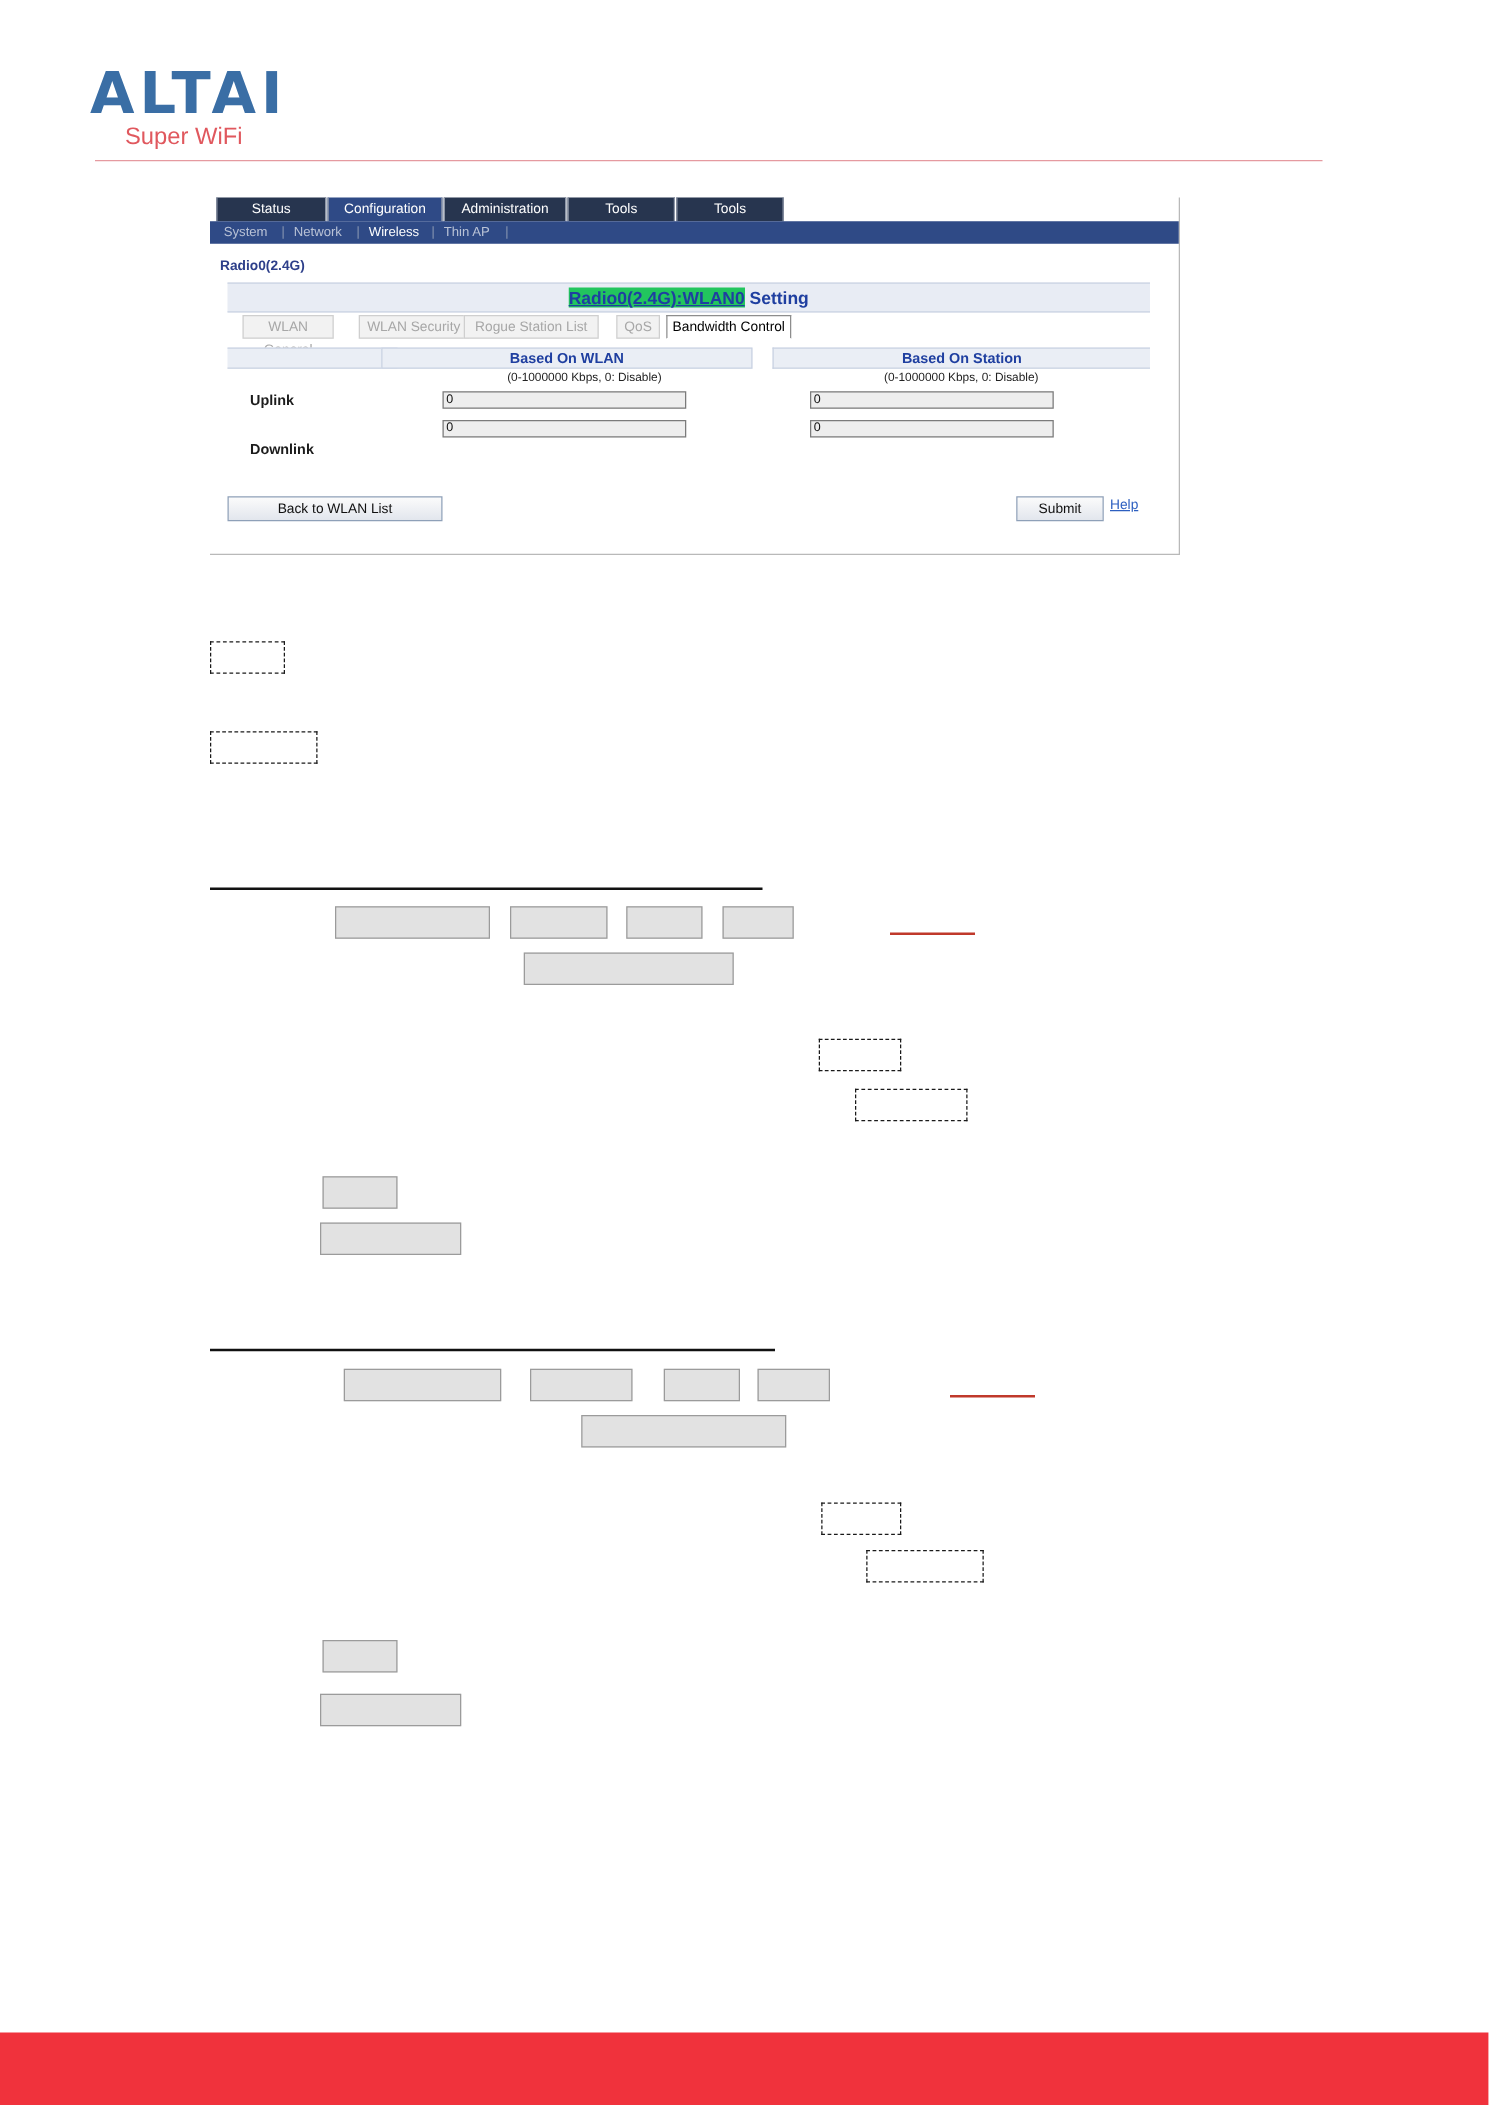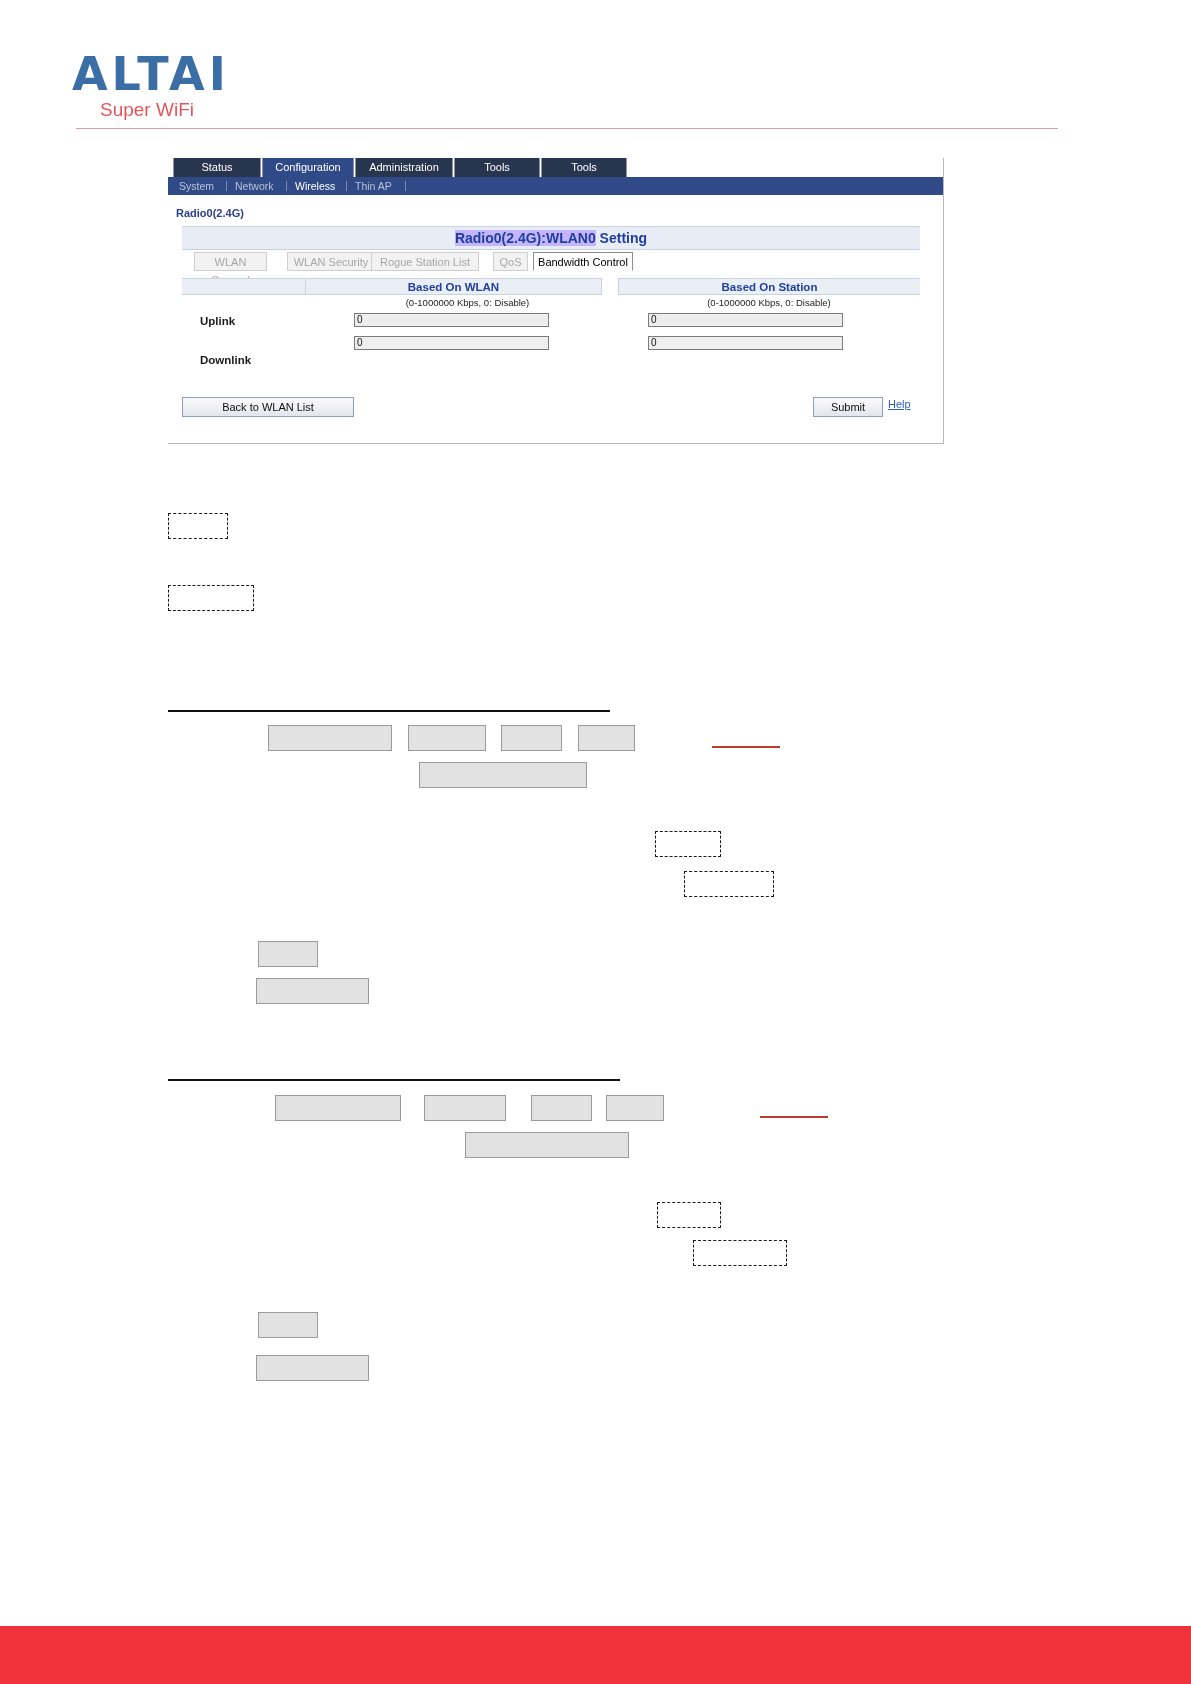--- a/index.html
+++ b/index.html
@@ -147,21 +147,21 @@
   .titletext {
     position: absolute;
     width: 100%;
     text-align: center;
     top: 3px;
     font-size: 14px;
     font-weight: bold;
     color: #1f3fa0;
     white-space: nowrap;
   }
-  .hl { background: #c4b5fd; }
+  .hl { background: #22c55e; text-decoration: underline; }
 
   
   .subtabs {
     position: absolute;
     left: 26px;
     top: 94px;
     height: 20px;
   }
   .subtab {
     position: absolute;

